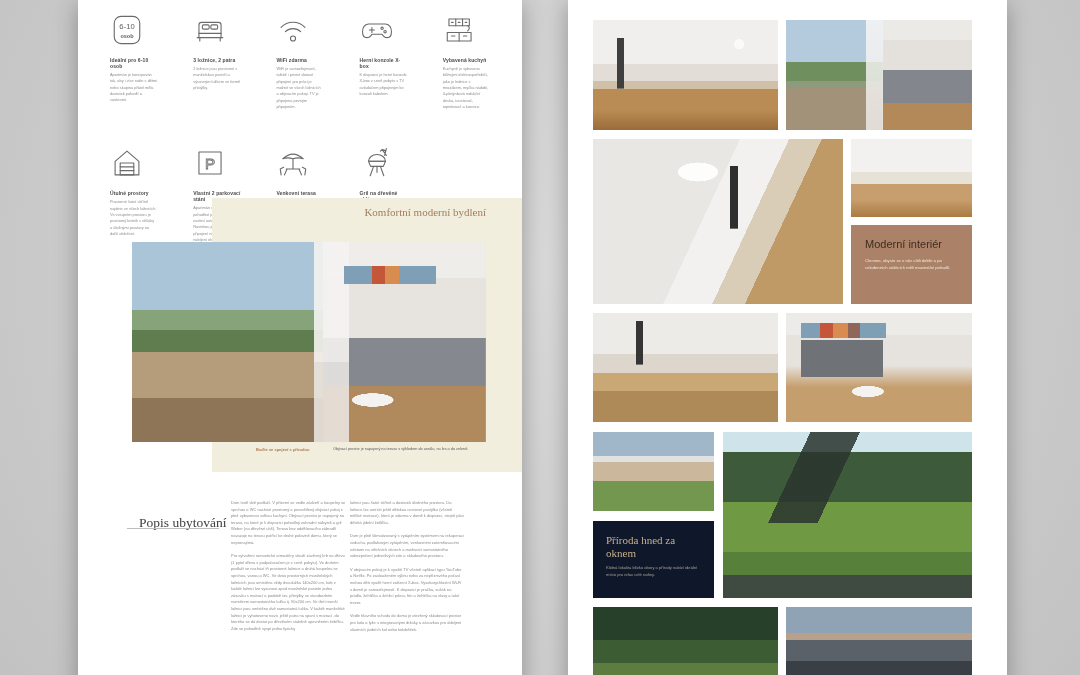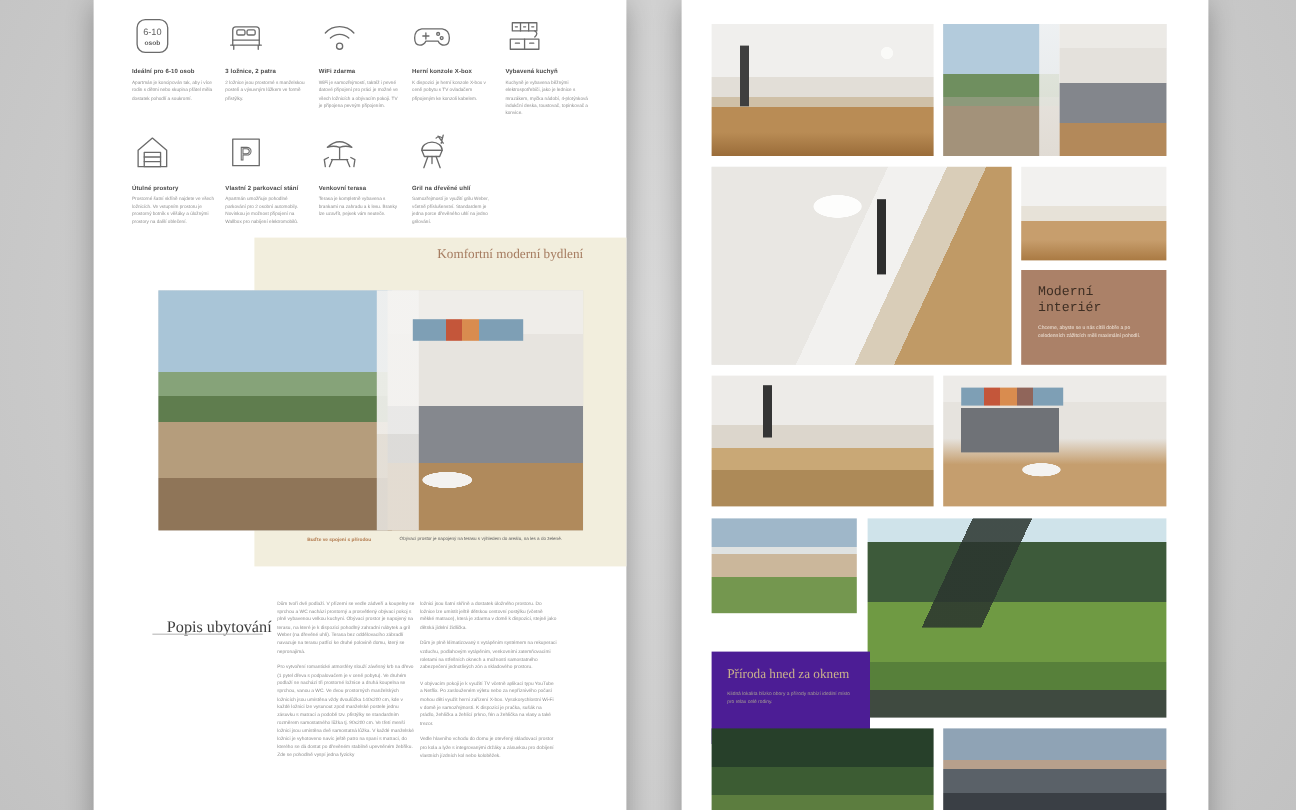--- a/index.html
+++ b/index.html
@@ -3,21 +3,21 @@
 <meta charset="utf-8">
 <style>
   html,body{margin:0;padding:0;}
   body{width:1080px;height:675px;overflow:hidden;background:radial-gradient(circle at 50% 40%,#d9d9d9 0%,#cdcdcd 60%,#c2c2c2 100%);font-family:"Liberation Sans",sans-serif;position:relative;}
   .stage{position:absolute;inset:0;}
   .page{position:absolute;top:0;background:#fff;box-shadow:0 4px 22px rgba(0,0,0,.30);height:700px;}
   .page-left{left:78px;width:444px;}
   .page-right{left:568px;width:439px;}
 
   
-  .features{position:absolute;left:32px;top:13px;width:380px;display:grid;grid-template-columns:repeat(5,1fr);column-gap:9px;row-gap:12px;}
+  .features{position:absolute;left:32px;top:13px;width:380px;display:grid;grid-template-columns:repeat(5,1fr);column-gap:9px;row-gap:12px;gap:36px;}
   .feat .ic{height:38px;display:flex;align-items:flex-start;}
   .feat svg{width:34px;height:34px;}
   .feat .ic-stroke{stroke:#6b6b6b;fill:none;stroke-width:1.3;stroke-linecap:round;stroke-linejoin:round;}
   .feat h4{margin:6px 0 3px 0;font-size:5px;font-weight:bold;color:#4a4a4a;letter-spacing:.1px;}
   .feat p{margin:0;font-size:3.9px;line-height:1.62;color:#8d8d8d;}
   .ic-txt{font-family:"Liberation Sans",sans-serif;fill:#5f5f5f;}
 
   
   .hero{position:absolute;left:134px;top:198px;width:310px;height:274px;background:#f2eedd;}
   .hero-title{position:absolute;right:36px;top:8px;margin:0;font-family:Liberation Serif, serif;font-weight:normal;font-size:11px;color:#a57b5f;white-space:nowrap;}
@@ -73,23 +73,23 @@
     background:linear-gradient(115deg,rgba(0,0,0,0) 30%,rgba(42,52,46,.85) 30% 47%,rgba(0,0,0,0) 47%) 0 0/100% 55% no-repeat,
     linear-gradient(180deg,#cfe3ea 0 12%,#3d5a3a 12% 42%,#6f9a43 42% 72%,#57803a 72% 86%,#3f4a40 86% 100%);}
   .p-i{left:25px;top:607px;width:185px;height:93px;
     background:linear-gradient(180deg,#27402a 0 35%,#3c5c33 35% 60%,#5c7d3f 60% 100%);}
   .p-j{left:218px;top:607px;width:186px;height:93px;
     background:linear-gradient(180deg,#8fa3b5 0 28%,#b7a08c 28% 36%,#5a6168 36% 58%,#3a3f45 58% 100%);}
 
   
   .tile{position:absolute;box-sizing:border-box;}
   .tile-brown{left:283px;top:225px;width:121px;height:79px;background:#ab8168;padding:13px 14px;}
-  .tile-brown h3{margin:0 0 6px 0;font-family:Liberation Mono, monospace;font-weight:normal;font-size:11px;line-height:1.15;color:#3e2e23;}
+  .tile-brown h3{margin:0 0 6px 0;font-family:Liberation Sans, sans-serif;font-weight:normal;font-size:11px;line-height:1.15;color:#3e2e23;}
   .tile-brown p{margin:0;font-size:4.2px;line-height:1.7;color:#f2e8dd;}
-  .tile-dark{left:25px;top:543px;width:132px;height:77px;background:#4c1d95;padding:13px 13px;}
+  .tile-dark{left:25px;top:521px;width:121px;height:77px;background:#0f172a;padding:13px 13px;}
   .tile-dark h3{margin:0 0 6px 0;font-family:"Liberation Serif",serif;font-weight:normal;font-size:11px;line-height:1.15;color:#c9b18c;}
   .tile-dark p{margin:0;font-size:4.1px;line-height:1.7;color:#a6a093;}
 </style>
 </head>
 <body>
 
 <div class="stage">
 
   <div class="page page-left">
 

